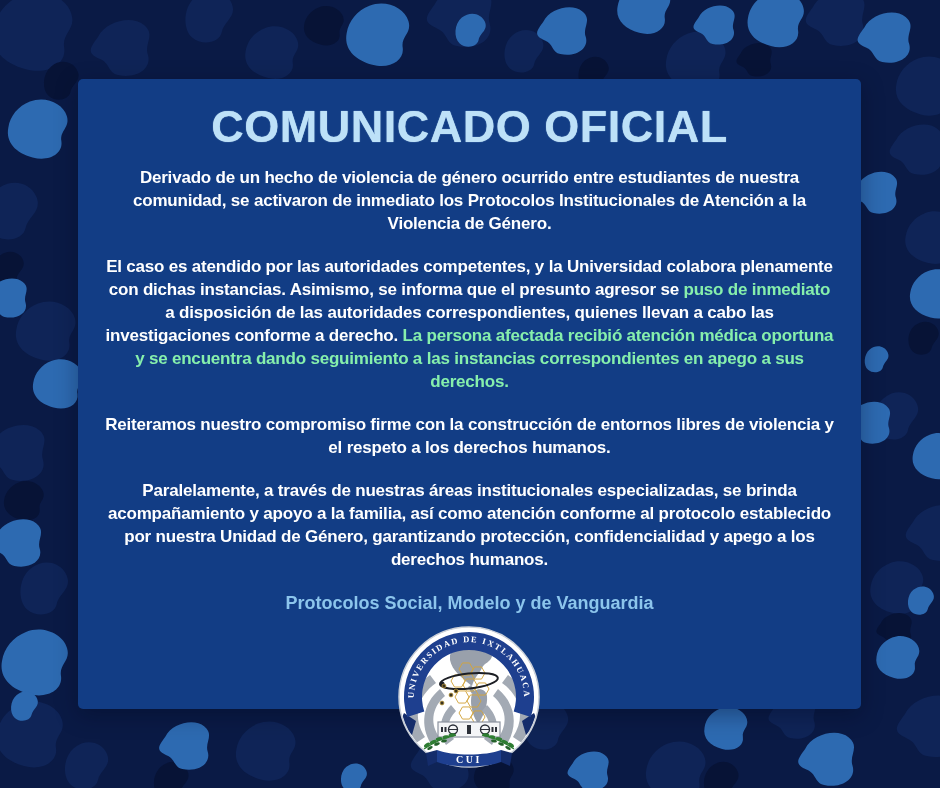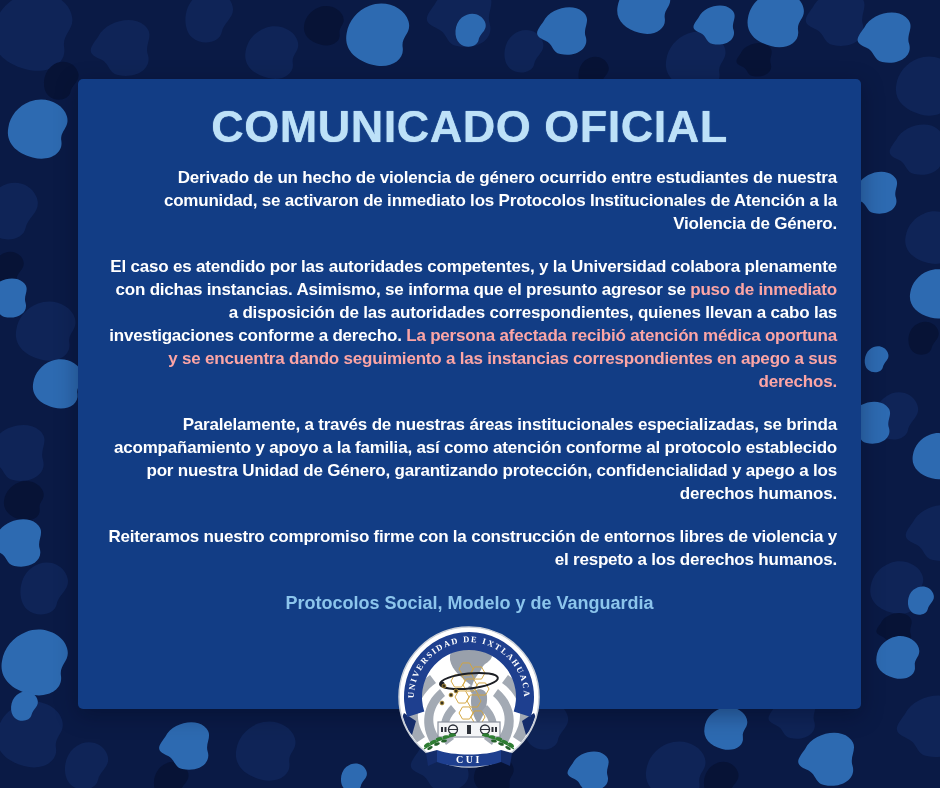--- a/index.html
+++ b/index.html
@@ -15,23 +15,23 @@
     box-shadow:0 6px 22px rgba(3,10,30,.35);
   }
   .card h1{
     margin:0 0 13px;font-size:45px;line-height:1.18;font-weight:700;
     color:#bde1f8;letter-spacing:.5px;
     text-shadow:0 0 1px #bde1f8;
   }
   .card p{
     margin:0 auto 20px;max-width:752px;
     font-size:17px;line-height:23px;font-weight:700;
-    color:#ffffff;letter-spacing:-.2px;text-align:right;
-  }
-  .card .hl{color:#fca5a5;}
+    color:#ffffff;letter-spacing:-.2px;
+  }
+  .card .hl{color:#86efac;}
   .tagline{
     margin:0 auto;max-width:752px;
     font-size:18px;line-height:24px;font-weight:700;color:#8cc5ec;
   }
   .seal{position:absolute;left:394px;top:625px;}
   .seal text{font-family:"Liberation Serif",serif;}
 </style>
 </head>
 <body>
 
@@ -118,23 +118,23 @@
     </g>
   </svg>
 
   <div class="card">
     <h1>COMUNICADO OFICIAL</h1>
 
     <p><span>Derivado de un hecho de violencia de género ocurrido entre estudiantes de nuestra comunidad, se activaron de inmediato los Protocolos Institucionales de Atención a la Violencia de Género.</span></p>
 
     <p><span>El caso es atendido por las autoridades competentes, y la Universidad colabora plenamente con dichas instancias. Asimismo, se informa que el presunto agresor se </span><span class="hl">puso de inmediato</span><span> a disposición de las autoridades correspondientes, quienes llevan a cabo las investigaciones conforme a derecho. </span><span class="hl">La persona afectada recibió atención médica oportuna y se encuentra dando seguimiento a las instancias correspondientes en apego a sus derechos.</span></p>
 
+    <p><span>Reiteramos nuestro compromiso firme con la construcción de entornos libres de violencia y el respeto a los derechos humanos.</span></p>
+
     <p><span>Paralelamente, a través de nuestras áreas institucionales especializadas, se brinda acompañamiento y apoyo a la familia, así como atención conforme al protocolo establecido por nuestra Unidad de Género, garantizando protección, confidencialidad y apego a los derechos humanos.</span></p>
-
-    <p><span>Reiteramos nuestro compromiso firme con la construcción de entornos libres de violencia y el respeto a los derechos humanos.</span></p>
 
     <div class="tagline">Protocolos Social, Modelo y de Vanguardia</div>
   </div>
 
   <svg class="seal" width="150" height="152" viewBox="0 0 150 152">
     <defs>
       <clipPath id="sealClip">
           <circle cx="75" cy="72" r="69"></circle>
         </clipPath>
       <path id="hex" d="M7,0 L3.5,6.06 L-3.5,6.06 L-7,0 L-3.5,-6.06 L3.5,-6.06 Z"></path>

